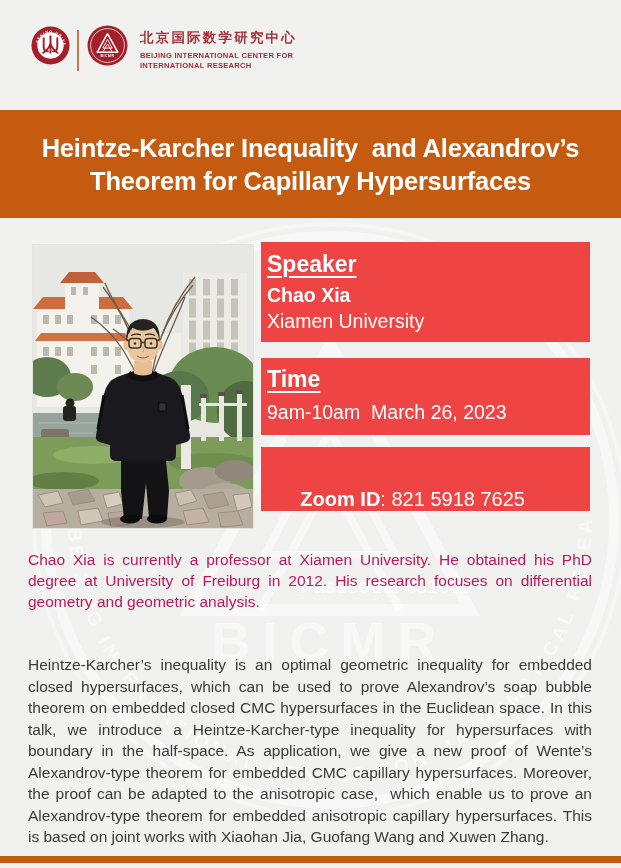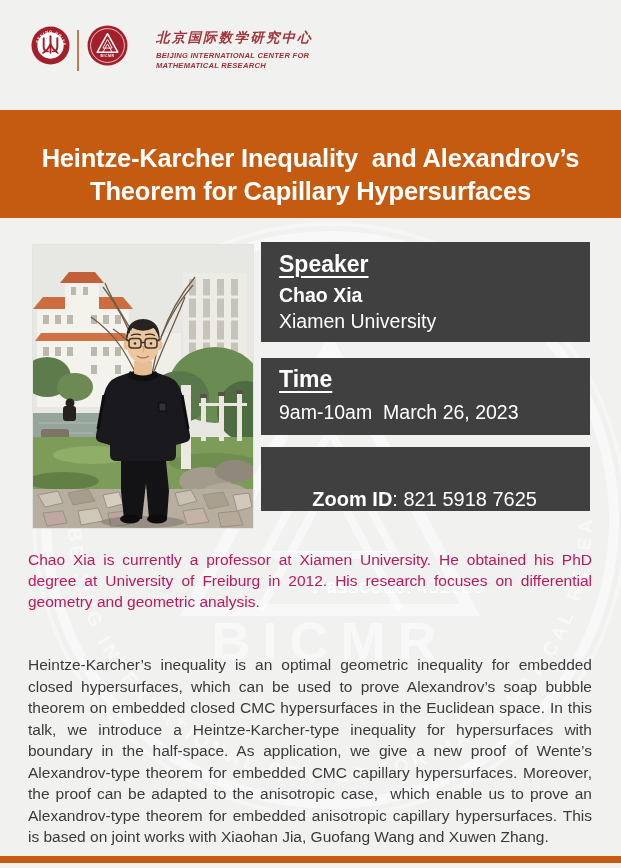--- a/index.html
+++ b/index.html
@@ -7,36 +7,36 @@
     position:relative; width:621px; height:868px; overflow:hidden;
     background:#f1f1f0; font-family:"Liberation Sans", sans-serif;
   }
   
   .watermark{position:absolute; left:0; top:0; width:621px; height:868px; z-index:0; pointer-events:none;}
   
   .hdr-logo{position:absolute; z-index:2;}
   .pku-logo{left:31px; top:26px; width:39px; height:39px;}
   .hdr-divider{position:absolute; left:77px; top:30px; width:2px; height:41px; background:#bf7b4d; z-index:2;}
   .bicmr-logo{left:87px; top:25px; width:41px; height:41px;}
-  .org-block{position:absolute; left:156px; top:29px; z-index:2; color:#a2343c;font-style:italic;}
+  .org-block{position:absolute; left:140px; top:29px; z-index:2; color:#a2343c;}
   .org-cn{font-size:13.5px; font-weight:bold; letter-spacing:2.2px; white-space:pre;}
   .org-en{margin-top:4px; font-size:7.6px; font-weight:bold; letter-spacing:0.25px; line-height:9.6px; color:#9e2e36;}
   
   .banner{
     position:absolute; left:0; top:110px; width:621px; height:108px; background:#c55a11; z-index:2;
     color:#ffffff; text-align:center; font-weight:bold; font-size:25.5px; line-height:33px;
-    padding-top:32px; box-sizing:border-box; letter-spacing:-0.2px;
+    padding-top:22px; box-sizing:border-box; letter-spacing:-0.2px;
   }
   .banner .tl{display:block; white-space:pre;}
   
   .photo{position:absolute; left:33px; top:245px; width:220px; height:283px; z-index:2; outline:1px solid #e3e3df;}
   
   .gold{
-    position:absolute; left:261px; width:329px; background:#404040; color:#ffffff;
-    box-sizing:border-box; padding-left:18px; z-index:2;
+    position:absolute; left:261px; width:329px; background:#ef4444; color:#ffffff;
+    box-sizing:border-box; padding-left:6px; z-index:2;
   }
   .box-speaker{top:242px; height:100px; padding-top:7px;}
   .box-time{top:358px; height:77px; padding-top:6px;}
   .box-zoom{top:447px; height:64px; padding-top:9px;}
   .gold h3{
     margin:0; font-size:23px; font-weight:bold; line-height:30px;
     text-decoration:underline; text-underline-offset:4px; text-decoration-thickness:2px;
   }
   .gold .g-bold{font-size:19.5px; font-weight:bold; line-height:26px; display:block; margin-top:3px;}
   .gold .g-reg{font-size:19.5px; font-weight:normal; line-height:26px; display:block; white-space:pre;}
@@ -113,21 +113,21 @@
       <path d="M20,14 L24.5,22.5 L15.5,22.5 Z" stroke-width="0.9"></path>
       <path d="M15.5,26.5 L20,18.5 L24.5,26.5" stroke-width="0.9"></path>
     </g>
     <text x="20" y="31.5" text-anchor="middle" font-size="3.4" font-weight="bold" fill="#ffffff" letter-spacing="0.5">BICMR</text>
   </svg>
 
   <div class="org-block">
     <div class="org-cn">北京国际数学研究中心</div>
     <div class="org-en">
       <div>BEIJING INTERNATIONAL CENTER FOR</div>
-      <div>MATHEMATICAL RESEARCH</div>
+      <div>INTERNATIONAL RESEARCH</div>
     </div>
   </div>
 
   <h1 class="banner" style="margin:0;">
     <span class="tl">Heintze-Karcher Inequality  and Alexandrov’s</span>
     <span class="tl">Theorem for Capillary Hypersurfaces</span>
   </h1>
 
   <svg class="photo" viewBox="0 0 220 283" preserveAspectRatio="none">
     <rect width="220" height="200" fill="#e7e8e3"></rect>

